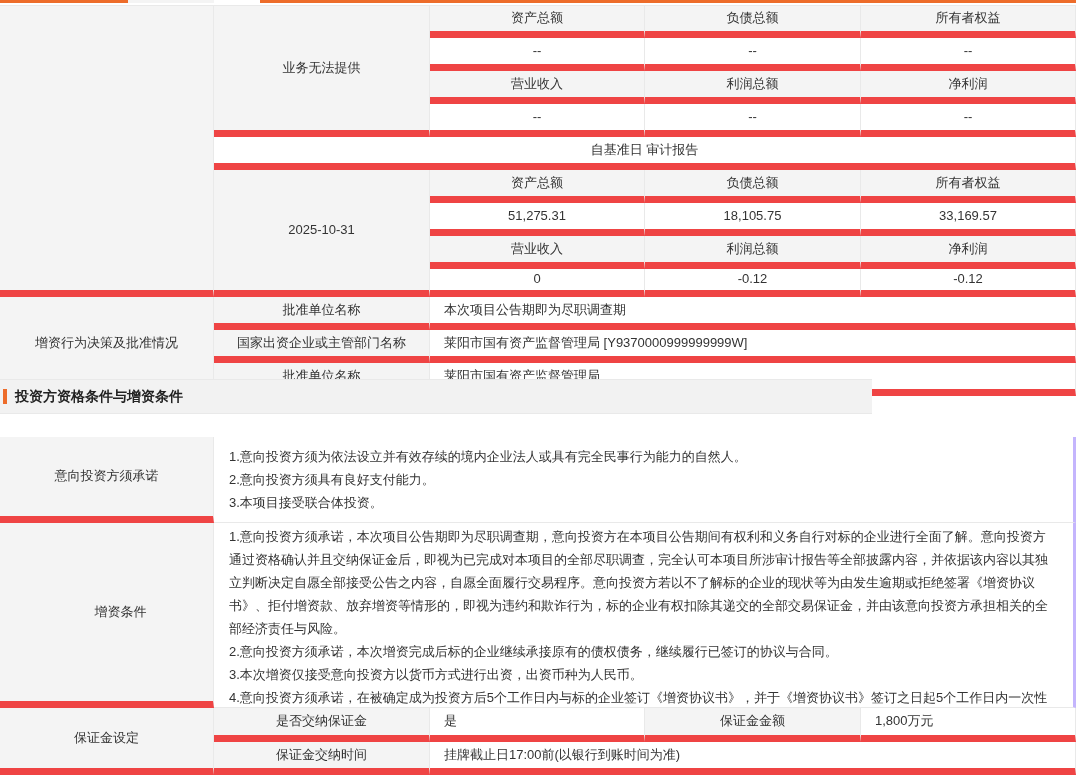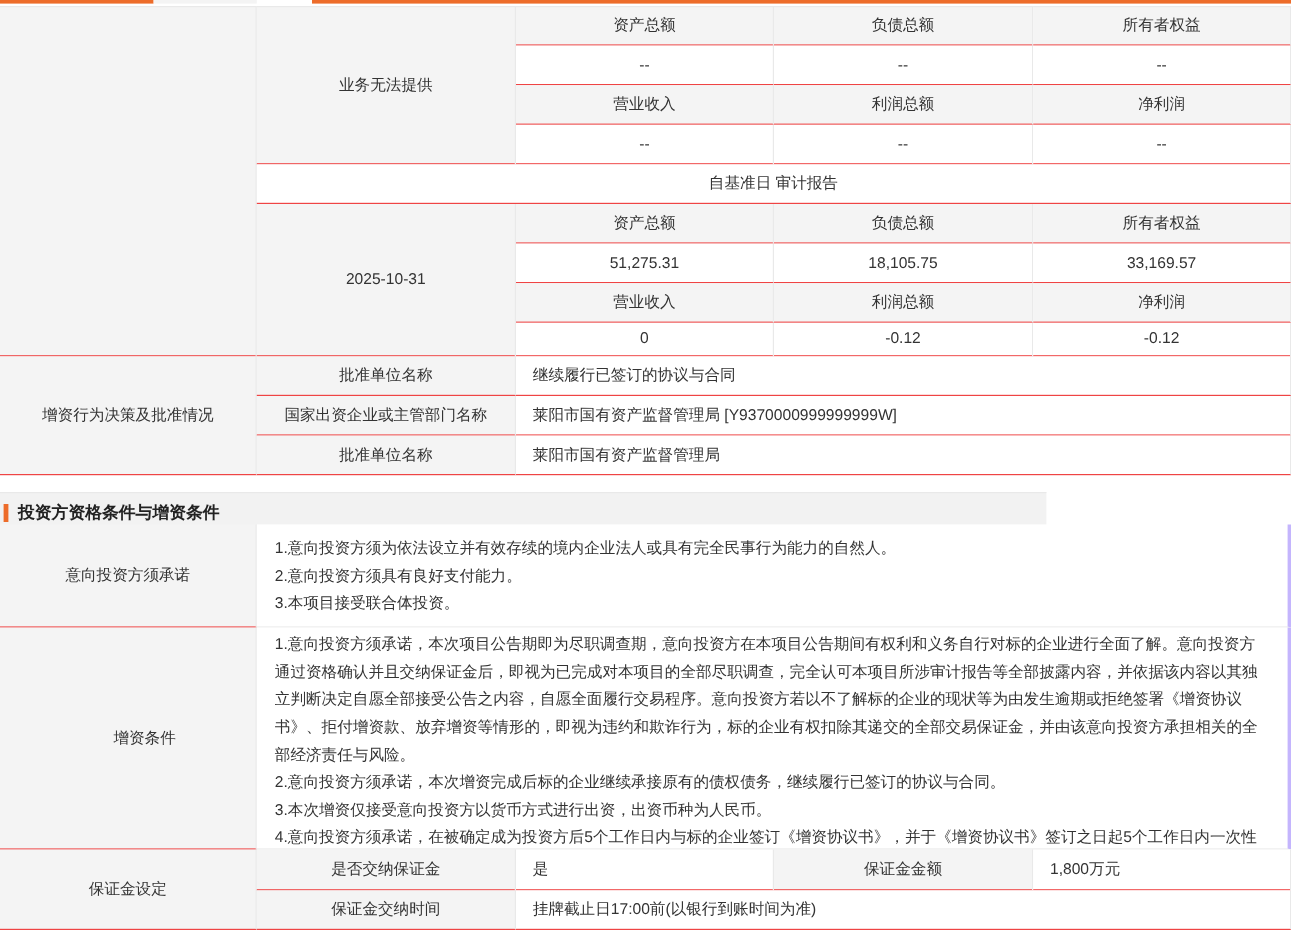--- a/index.html
+++ b/index.html
@@ -5,21 +5,21 @@
   html,body{margin:0;padding:0;background:#ffffff;}
   #frame{
     position:relative;width:1076px;height:781px;overflow:hidden;
     background:#ffffff;
     font-family:"Liberation Sans","DejaVu Sans",sans-serif;
     font-size:13px;color:#333;
   }
   .cell{
     position:absolute;box-sizing:border-box;
     display:flex;align-items:center;justify-content:center;
-    border-right:1px solid #e9e9e9;border-bottom:1px solid #ef4444;
+    border-right:1px solid #e9e9e9;border-bottom:7px solid #ef4444;
     background:#fff;line-height:1.3;text-align:center;
   }
   .gray{background:#f4f4f4;}
   .bt{border-top:1px solid #e9e9e9;}
   .left{justify-content:flex-start;text-align:left;padding:0 14px;}
   .bold{font-weight:normal;}
   .strip{position:absolute;top:0;height:3px;}
   .band{
     position:absolute;box-sizing:border-box;background:#f2f2f2;
     display:flex;align-items:center;
@@ -139,38 +139,38 @@
     </div>
 
   <div class="cell gray" style="left:0;top:297px;width:214px;height:99px;">
     <span>增资行为决策及批准情况</span>
   </div>
 
   <div class="cell gray" style="left:214px;top:297px;width:216px;height:33px;">
       <span>批准单位名称</span>
     </div>
   <div class="cell left" style="left:430px;top:297px;width:646px;height:33px;">
-      <span>继续履行已签订的协议与合同</span>
+      <span>本次项目公告期即为尽职调查期</span>
     </div>
 
   <div class="cell gray" style="left:214px;top:330px;width:216px;height:33px;">
       <span>国家出资企业或主管部门名称</span>
     </div>
   <div class="cell left" style="left:430px;top:330px;width:646px;height:33px;">
       <span>莱阳市国有资产监督管理局 [Y9370000999999999W]</span>
     </div>
 
   <div class="cell gray" style="left:214px;top:363px;width:216px;height:33px;">
       <span>批准单位名称</span>
     </div>
   <div class="cell left" style="left:430px;top:363px;width:646px;height:33px;">
       <span>莱阳市国有资产监督管理局</span>
     </div>
 
-  <div class="band" style="left:0;top:410px;width:872px;height:35px;">
+  <div class="band" style="left:0;top:379px;width:872px;height:35px;">
     <span class="accent" style="background:#ed6c2a;"></span>
     <span class="band-title">投资方资格条件与增资条件</span>
   </div>
 
   <div class="cell gray" style="left:0;top:437px;width:214px;height:86px;">
     <span>意向投资方须承诺</span>
   </div>
   <div class="paras" style="left:214px;top:437px;width:862px;height:86px;">
     <p class="para">1.意向投资方须为依法设立并有效存续的境内企业法人或具有完全民事行为能力的自然人。</p>
     <p class="para">2.意向投资方须具有良好支付能力。</p>

